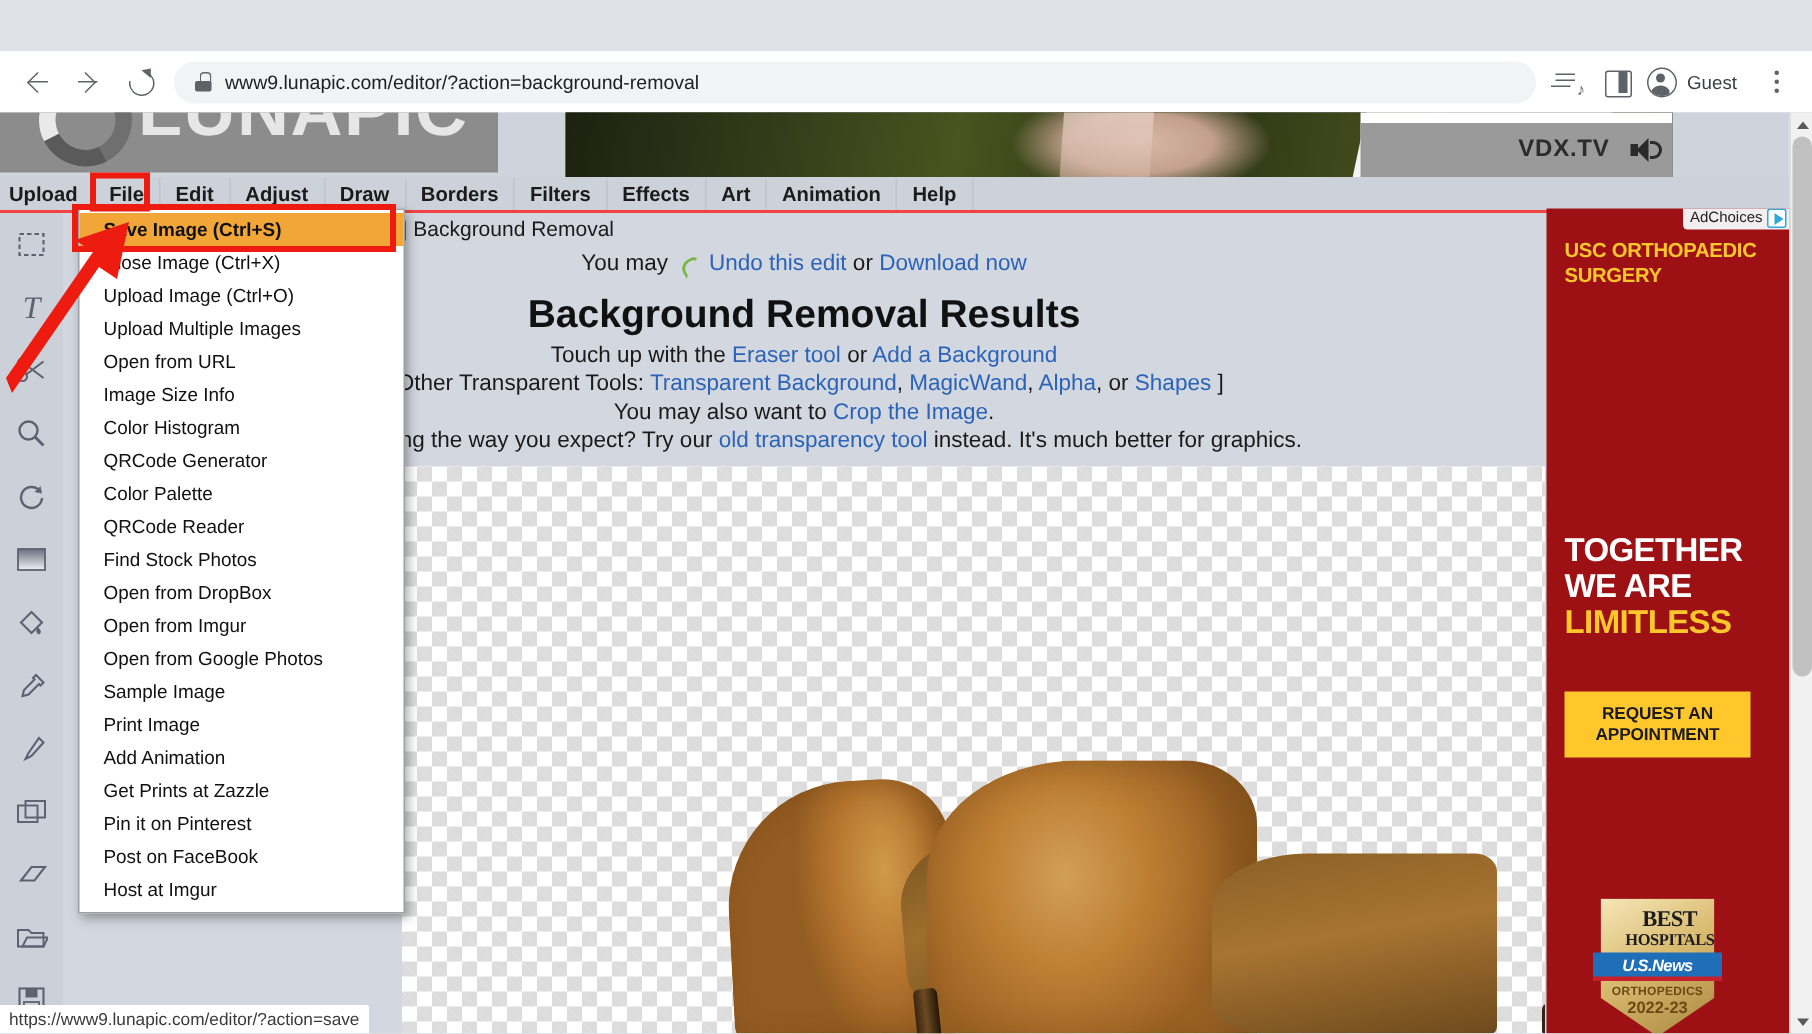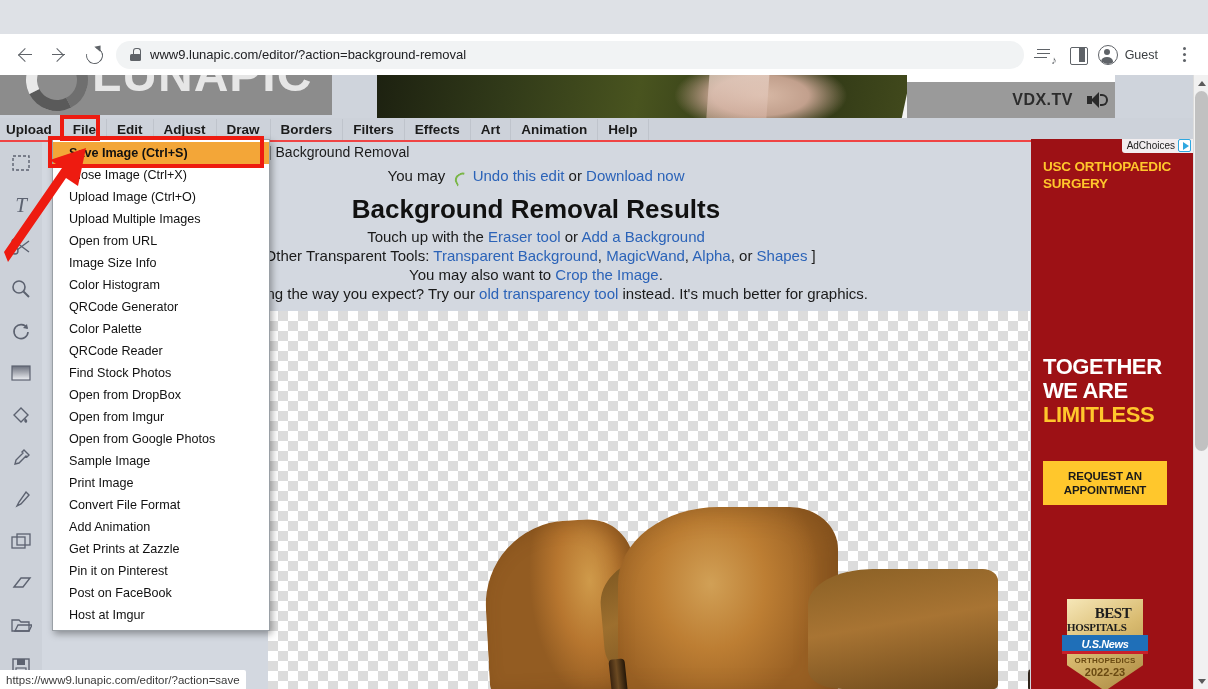--- a/index.html
+++ b/index.html
@@ -403,21 +403,21 @@
     background: linear-gradient(150deg, #f6e7b8 0%, #d9bb70 45%, #a9873f 100%);
     clip-path: polygon(0 0, 100% 0, 100% 72%, 50% 100%, 0 72%);
   }
   .badge-best {
     position: absolute; left: 0; top: 6px; width: 76px; text-align: center;
     font-size: 15px; font-weight: bold; color: #1d1d1d; letter-spacing: -.5px;
     font-family: "Liberation Serif", serif;
     padding-left: 16px;
   }
   .badge-hosp {
-    position: absolute; left: 0; top: 22px; width: 76px; text-align: left;
+    position: absolute; left: 0; top: 22px; width: 76px; text-align: right;
     font-size: 11px; font-weight: bold; color: #1d1d1d; letter-spacing: -.3px;
     font-family: "Liberation Serif", serif;
   }
   .badge-ribbon {
     position: absolute; left: -5px; top: 36px; width: 86px; height: 17px;
     background: #1f6fb8; display: flex; align-items: center; justify-content: center;
   }
   .badge-usn {
     font-size: 11px; font-weight: bold; color: #fff; font-style: italic;
     letter-spacing: -.4px;
@@ -729,21 +729,20 @@
     <div class="mi">Color Histogram</div>
     <div class="mi">QRCode Generator</div>
     <div class="mi">Color Palette</div>
     <div class="mi">QRCode Reader</div>
     <div class="mi">Find Stock Photos</div>
     <div class="mi">Open from DropBox</div>
     <div class="mi">Open from Imgur</div>
     <div class="mi">Open from Google Photos</div>
     <div class="mi">Sample Image</div>
     <div class="mi">Print Image</div>
-    <div class="mi">Convert File Format</div>
     <div class="mi">Add Animation</div>
     <div class="mi">Get Prints at Zazzle</div>
     <div class="mi">Pin it on Pinterest</div>
     <div class="mi">Post on FaceBook</div>
     <div class="mi">Host at Imgur</div>
   </div>
 
   <div class="hl-file"></div>
   <div class="hl-save"></div>
   <svg class="arrow-svg" width="120" height="130" viewBox="0 0 120 130">

